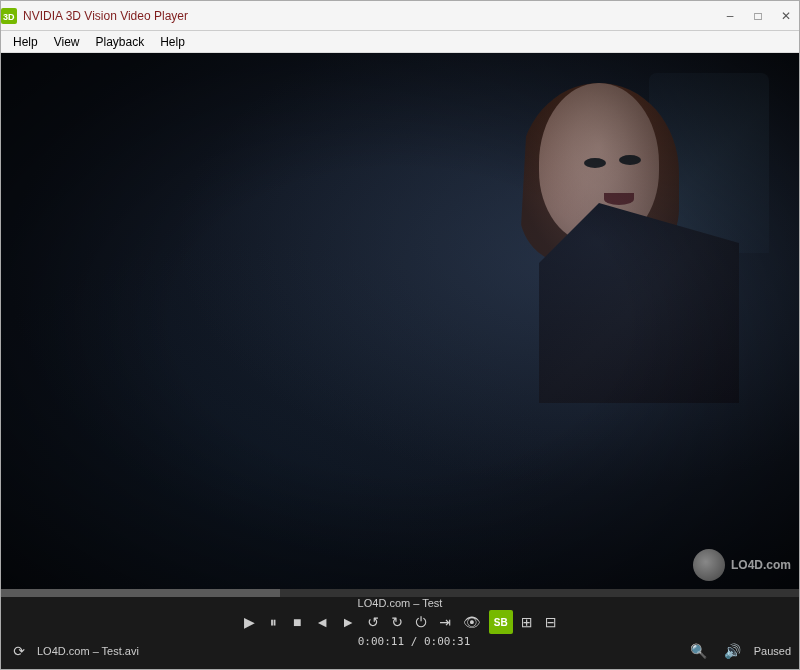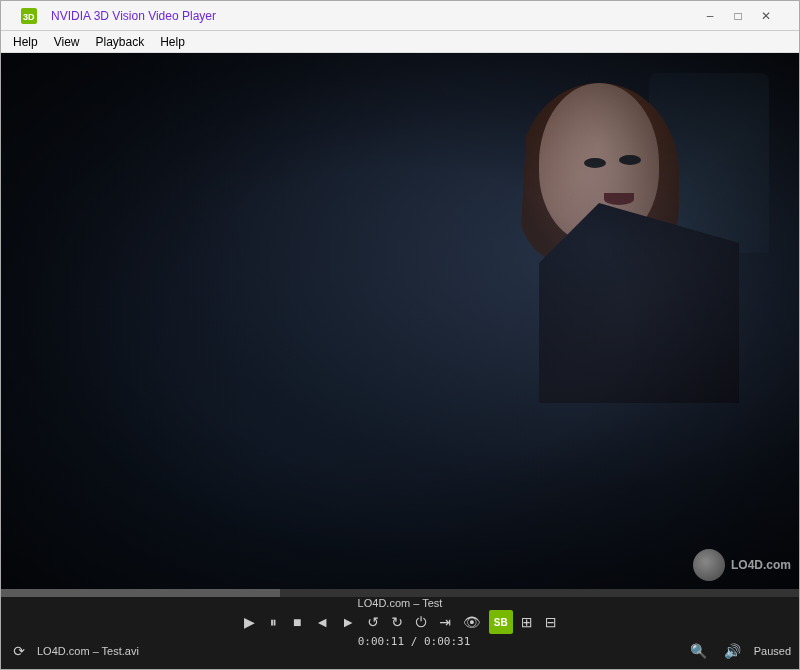--- a/index.html
+++ b/index.html
@@ -18,40 +18,39 @@
       border: 1px solid #aaa;
       display: flex;
       flex-direction: column;
     }
     .title-bar {
       height: 30px;
       background: #f5f5f5;
       border-bottom: 1px solid #ccc;
       display: flex;
       align-items: center;
-      padding: 0 20px;
+      padding: 0 0;
       user-select: none;
-      gap: 8px;
     }
     .title-bar-icon {
       width: 16px;
       height: 16px;
       margin-right: 6px;
       display: flex;
       align-items: center;
       justify-content: center;
     }
     .title-bar-icon svg {
       width: 16px;
       height: 16px;
     }
     .title-bar-text {
       flex: 1;
       font-size: 12px;
-      color: #6d28d9;
+      color: #7f1d1d;
     }
     .title-bar-controls {
       display: flex;
       gap: 2px;
     }
     .title-bar-btn {
       width: 26px;
       height: 20px;
       background: transparent;
       border: none;

